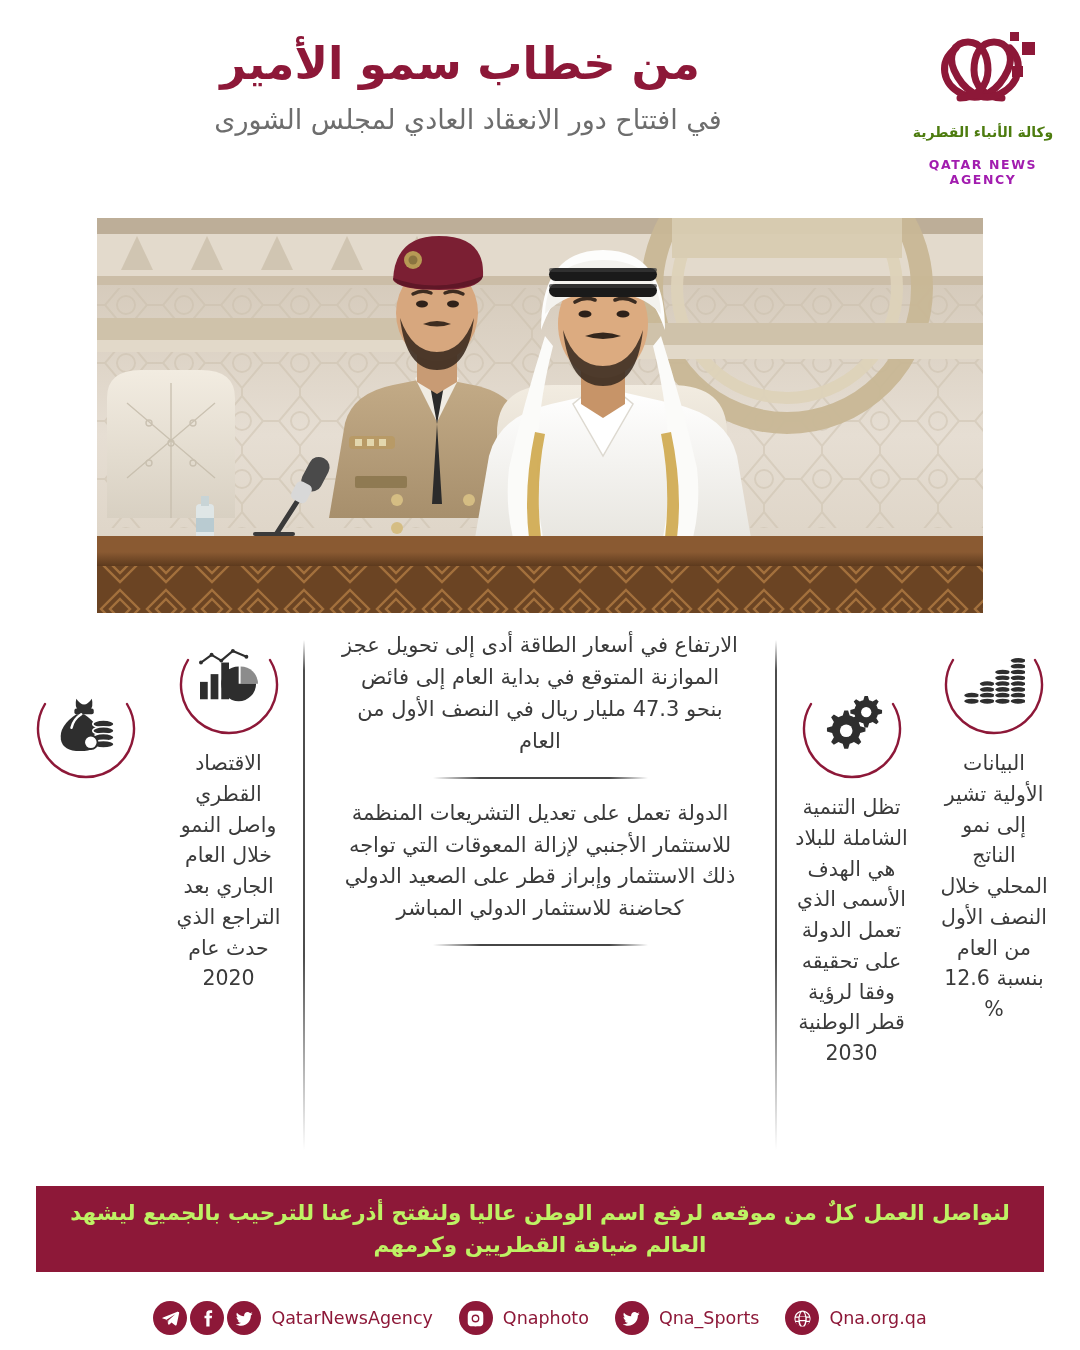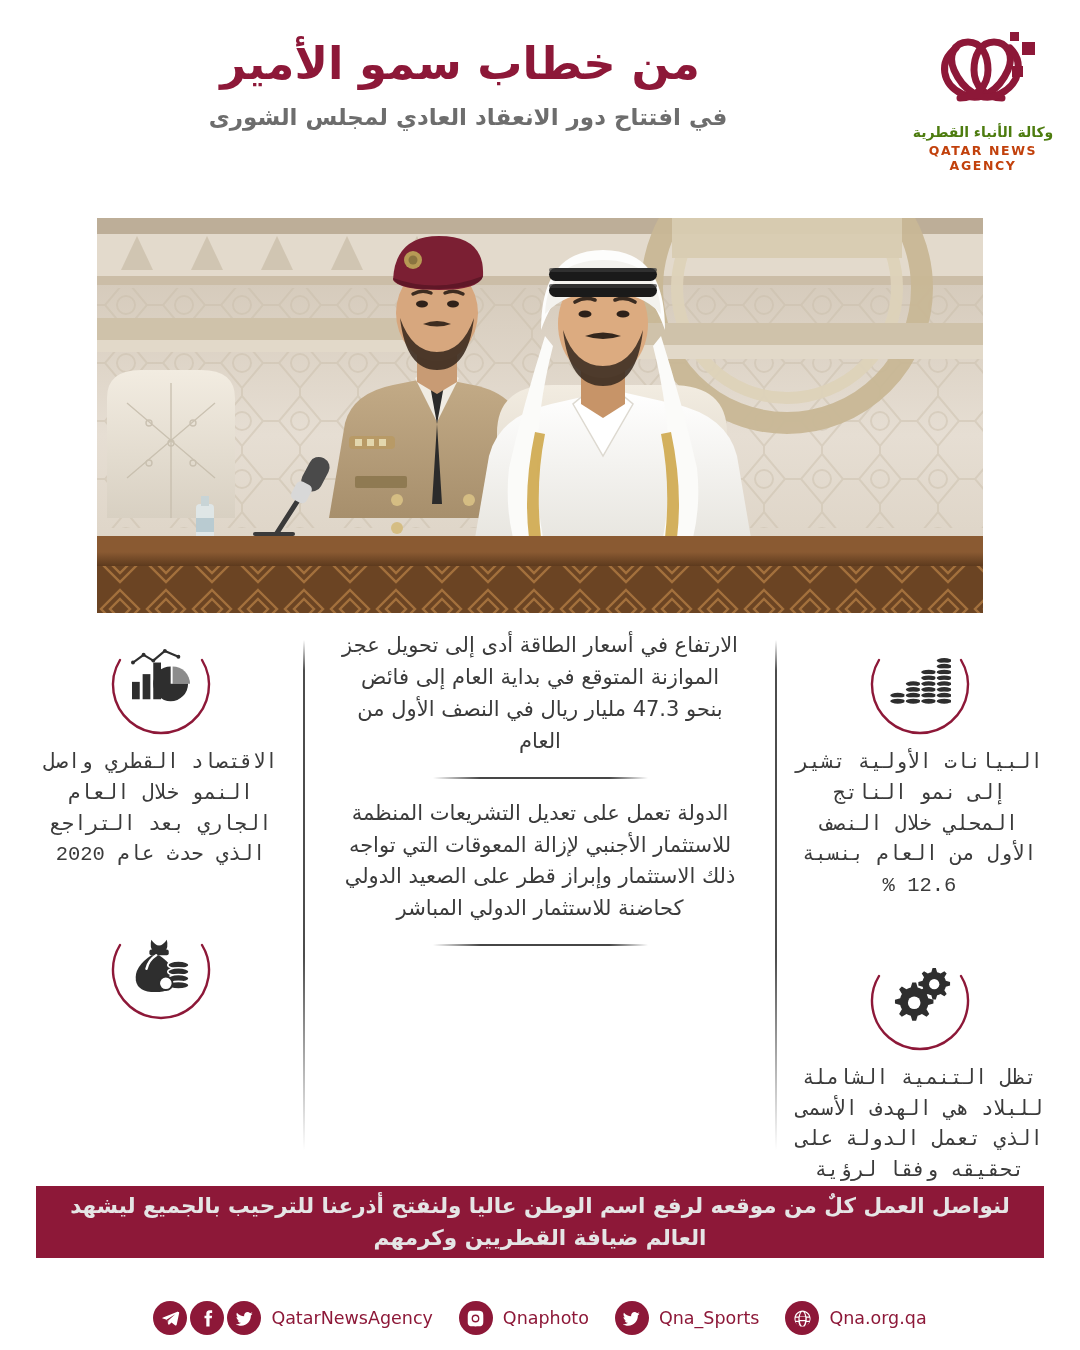--- a/index.html
+++ b/index.html
@@ -17,43 +17,43 @@
   .title-wrap {
     position:absolute; left:0; right:170px; top:38px;
     text-align:center;
     padding-left:10px;
   }
   .main-title {
     font-size:45px; font-weight:bold; color:#8D1838;
     letter-spacing:0px; line-height:1.15; direction:rtl;
   }
   .sub-title {
-    font-size:23px; color:#6d6d6d; margin-top:14px;
-    direction:rtl; font-weight:700;margin-left:16px;
+    font-size:27px; color:#6d6d6d; margin-top:14px;
+    direction:rtl; font-weight:400;margin-left:16px;
   }
 
   .logo { position:absolute; right:22px; top:22px; width:150px; text-align:center; }
   .logo-mark { width:118px; height:100px; margin:0 auto; display:block; }
   .logo-ar { font-size:14px; color:#4d7c0f; font-weight:bold; letter-spacing:1px; margin-top:2px; direction:rtl; }
-  .logo-en { font-size:12.5px; color:#c2410c; font-weight:bold; letter-spacing:1.6px; margin-top:3px; direction:ltr; }
+  .logo-en { font-size:12.5px; color:#a21caf; font-weight:bold; letter-spacing:1.6px; margin-top:17px; direction:ltr; }
 
   
   .photo-frame {
     position:absolute; left:97px; top:218px; width:886px; height:395px;
     overflow:hidden; background:#cdbfae;
   }
   .photo-svg { display:block; width:100%; height:100%; }
 
   
   .content {
     position:absolute; left:0; right:0; top:630px; height:530px;
     display:flex; flex-direction:row-reverse; padding:0 18px;
   }
   .col { position:relative; }
-  .col-side { width:285px; display:flex; flex-direction:column;font-family:Liberation Mono, monospace; }
+  .col-side { width:285px; display:flex; flex-direction:row; }
   .col-center { flex:1; padding:0 36px; display:flex; flex-direction:column; align-items:center; }
 
   .vdiv {
     width:2px; align-self:stretch; margin:10px 0;
     background:linear-gradient(to bottom,
         rgba(60,60,60,0) 0%, rgba(45,45,45,.85) 6%,
         rgba(45,45,45,.85) 62%, rgba(60,60,60,0) 100%);
   }
 
   .card { text-align:center; padding:0 14px; }
@@ -73,22 +73,22 @@
   .center-text { font-size:21px; line-height:1.52; color:#3b3b3b; font-weight:500; }
   .hdiv {
     width:215px; height:2px; margin:19px auto;
     background:linear-gradient(to right,
       rgba(70,70,70,0) 0%, rgba(50,50,50,.9) 22%,
       rgba(50,50,50,.9) 82%, rgba(70,70,70,0) 100%);
   }
 
   
   .quote-banner {
-    position:absolute; left:36px; right:36px; top:1186px; height:72px;
-    background:#8D1838; color:#e5e5e5;
+    position:absolute; left:36px; right:36px; top:1186px; height:86px;
+    background:#8D1838; color:#bef264;
     display:flex; align-items:center; justify-content:center;
     text-align:center; direction:rtl; padding:0 30px;
   }
   .quote-text { font-size:21.5px; font-weight:bold; line-height:1.48; }
 
   
   .footer {
     position:absolute; left:0; right:0; top:1294px; height:48px;
     display:flex; flex-direction:row; align-items:center; justify-content:center;
     direction:ltr; gap:0px;

